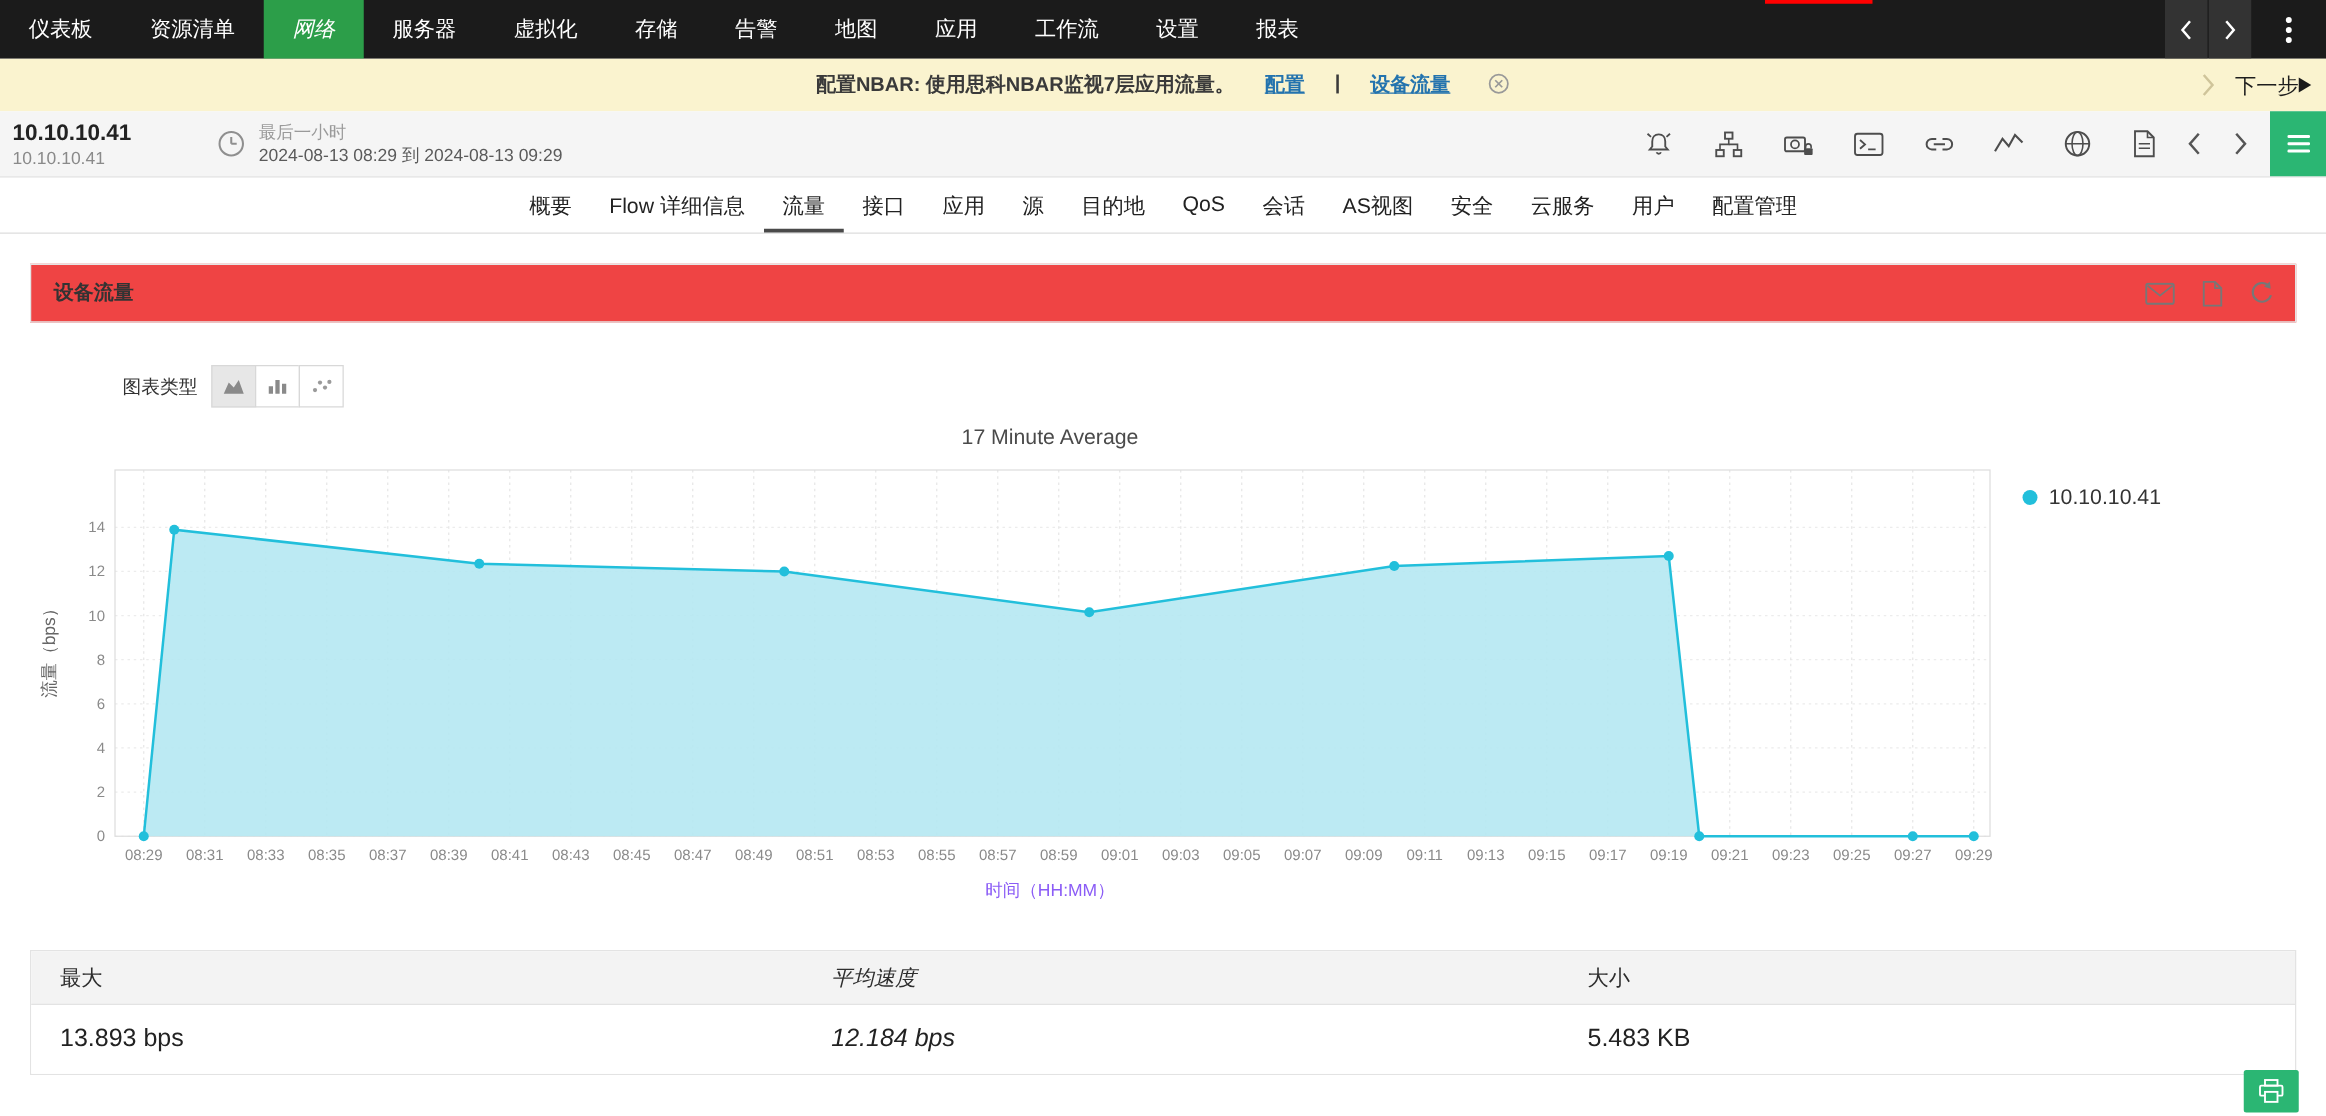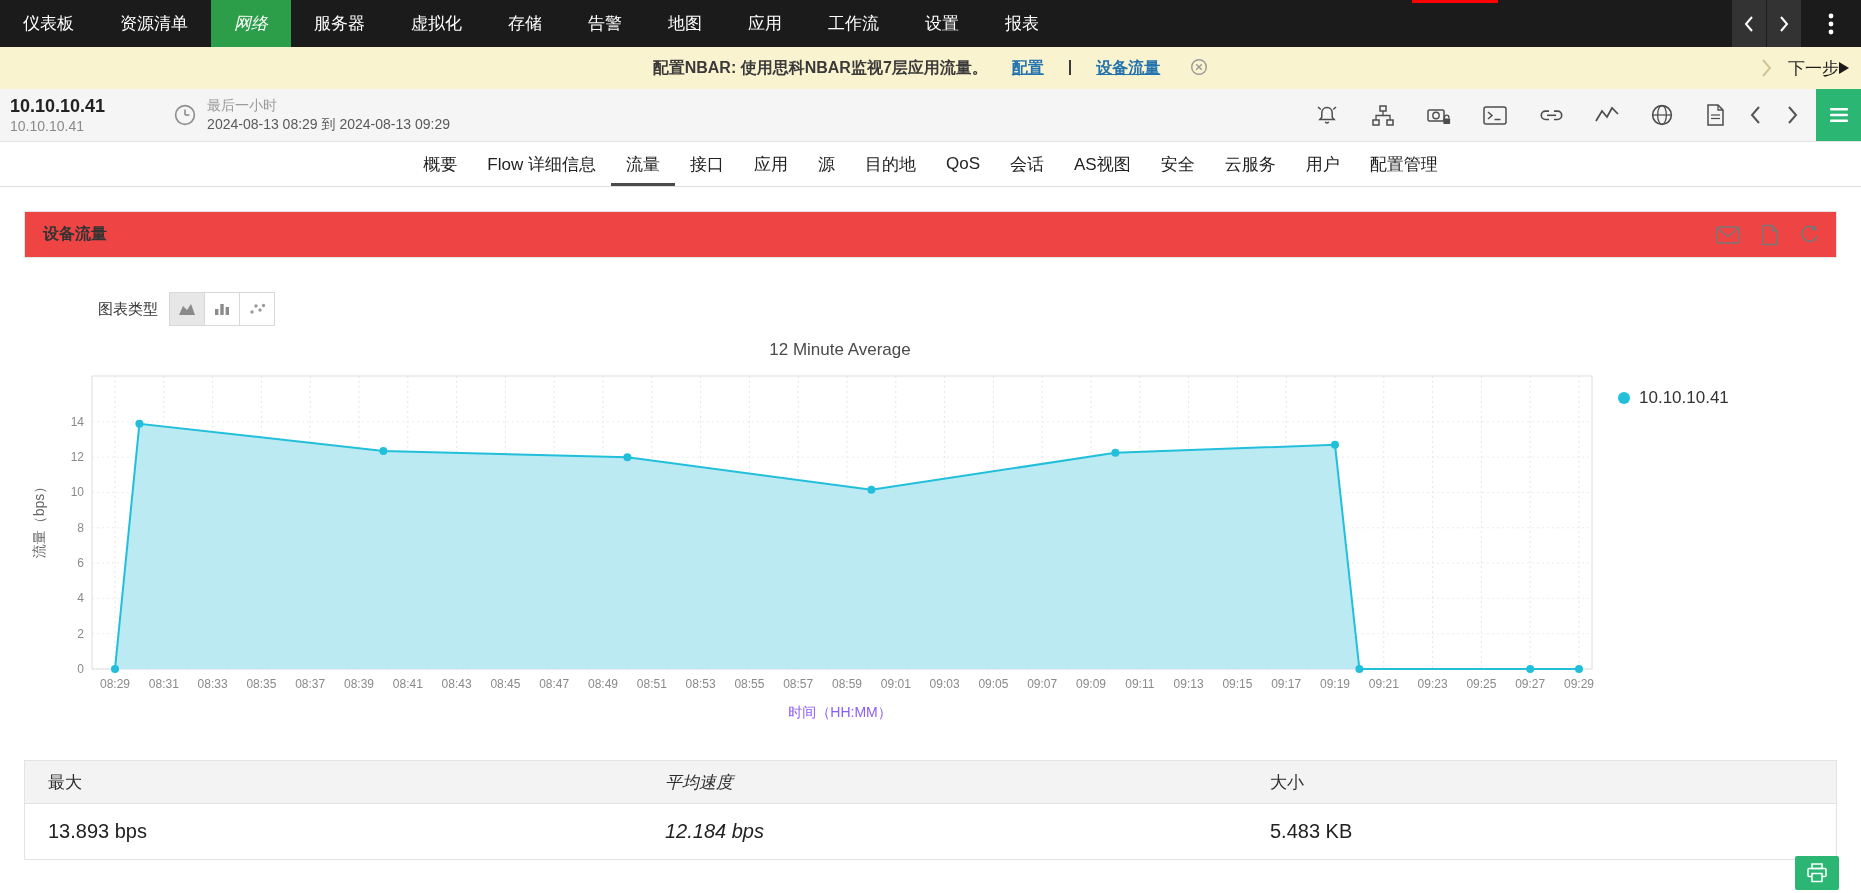--- a/index.html
+++ b/index.html
@@ -327,21 +327,21 @@
             <circle cx="8" cy="4" r="1.7" fill="#9a9a9a"></circle>
             <circle cx="12" cy="8" r="1.7" fill="#9a9a9a"></circle>
             <circle cx="15.5" cy="3.5" r="1.7" fill="#9a9a9a"></circle>
           </svg>
       </span>
     </div>
   </div>
 </div>
 
 <div class="chart-wrap">
-  <div class="chart-title">12 Minute Average</div>
+  <div class="chart-title">17 Minute Average</div>
   <div class="y-axis-label">流量（bps）</div>
   <svg id="traffic-chart" width="1540" height="332">
       <line x1="22" y1="297" x2="1522" y2="297" stroke="#ececec" stroke-width="1" stroke-dasharray="2,3"></line>
       <text x="14" y="301" text-anchor="end" class="tick">0</text>
       <line x1="22" y1="261.69879518072287" x2="1522" y2="261.69879518072287" stroke="#ececec" stroke-width="1" stroke-dasharray="2,3"></line>
       <text x="14" y="265.69879518072287" text-anchor="end" class="tick">2</text>
       <line x1="22" y1="226.3975903614458" x2="1522" y2="226.3975903614458" stroke="#ececec" stroke-width="1" stroke-dasharray="2,3"></line>
       <text x="14" y="230.3975903614458" text-anchor="end" class="tick">4</text>
       <line x1="22" y1="191.0963855421687" x2="1522" y2="191.0963855421687" stroke="#ececec" stroke-width="1" stroke-dasharray="2,3"></line>
       <text x="14" y="195.0963855421687" text-anchor="end" class="tick">6</text>

